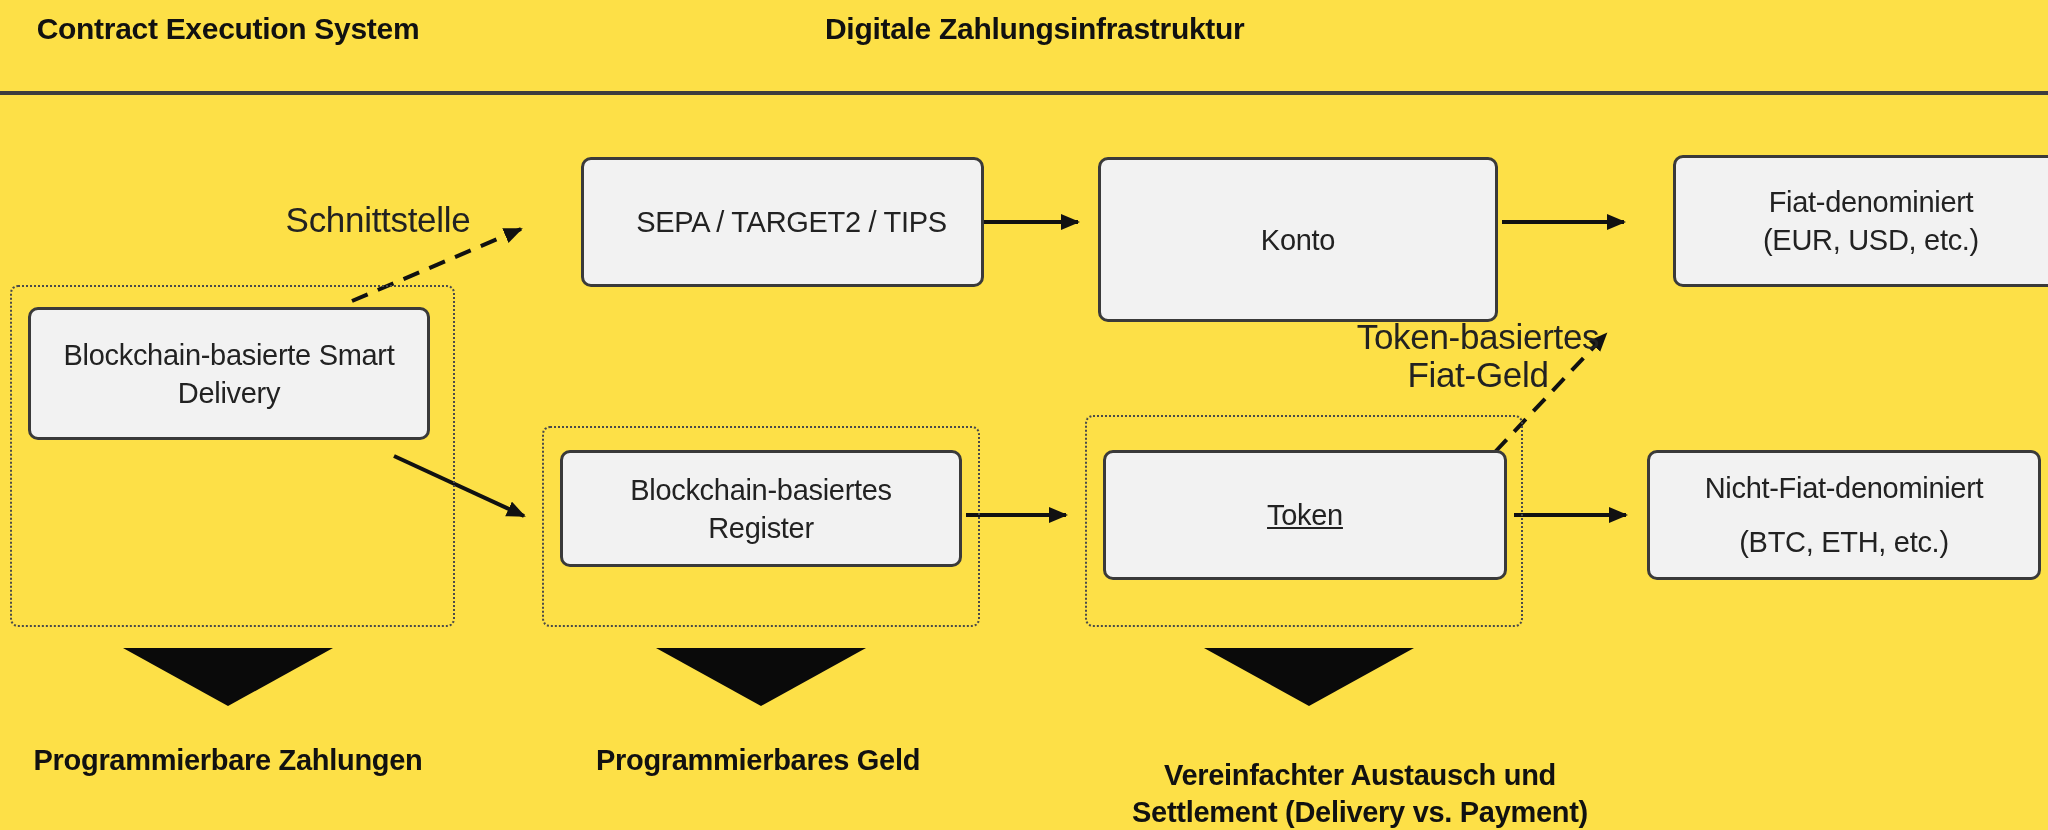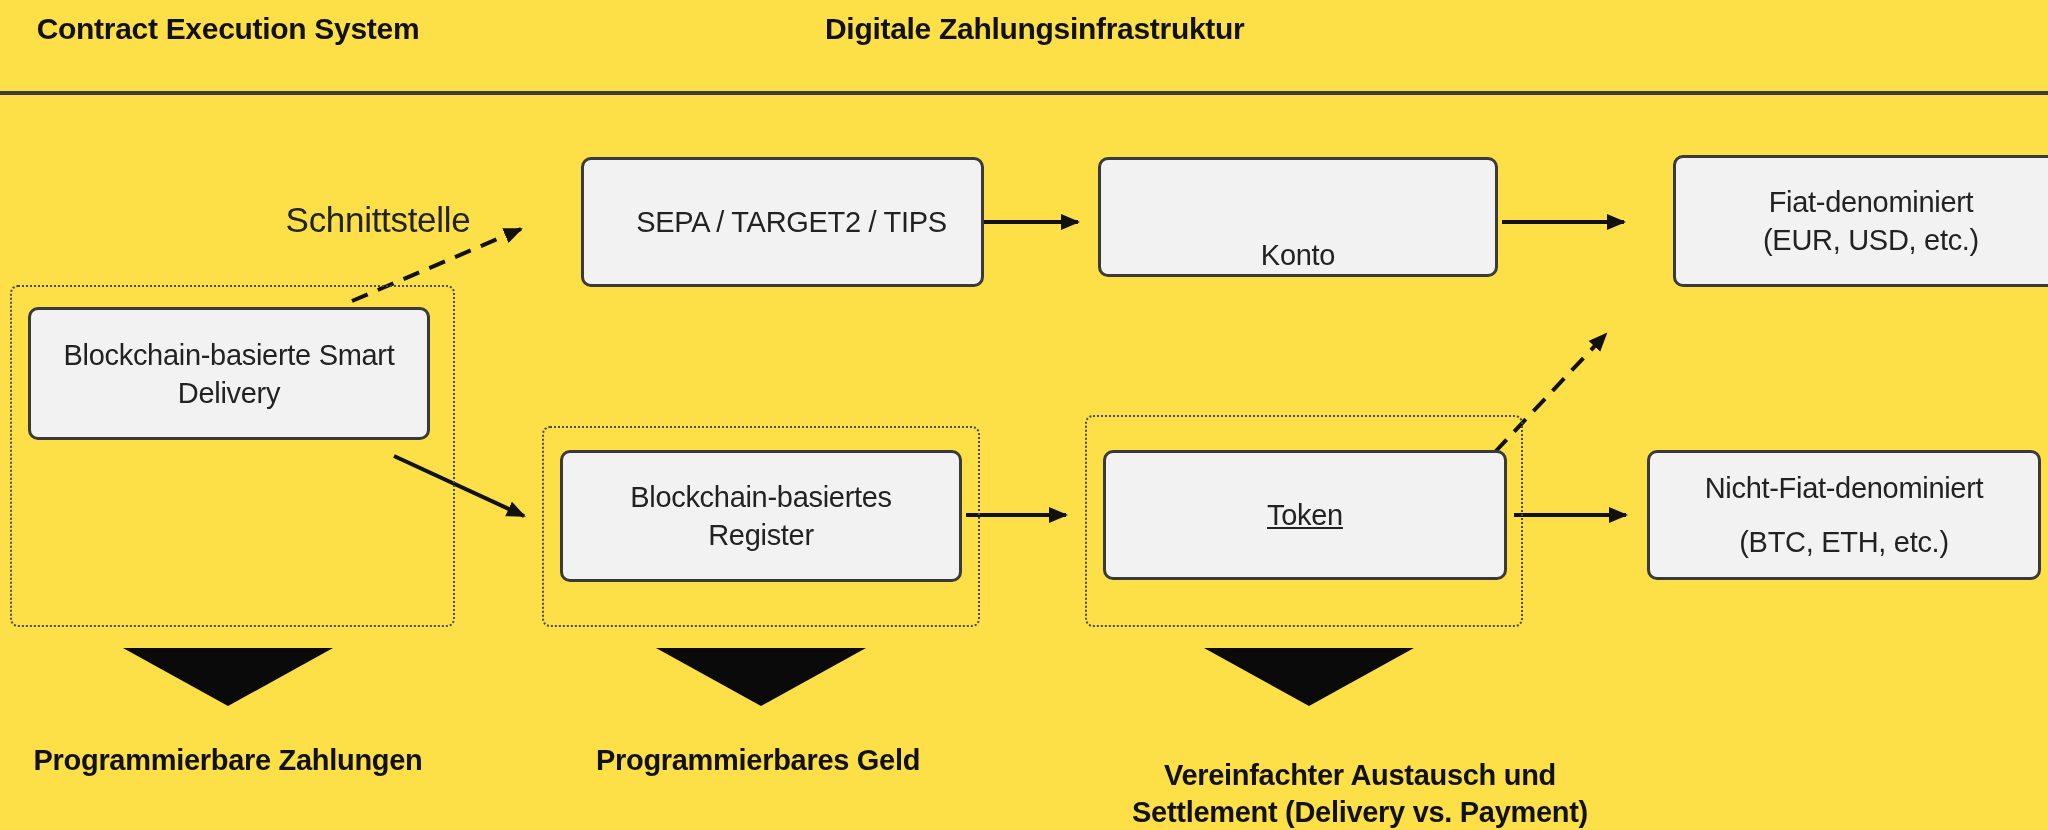--- a/index.html
+++ b/index.html
@@ -123,47 +123,51 @@
     <polygon points="1204,648 1414,648 1309,706" fill="#0a0a0a"></polygon>
   </svg>
 
   <div class="abs group" style="left:10px; top:285px; width:445px; height:342px;"></div>
   <div class="abs group" style="left:542px; top:426px; width:438px; height:201px;"></div>
   <div class="abs group" style="left:1085px; top:415px; width:438px; height:212px;"></div>
 
   <div class="abs node" style="left:581px; top:157px; width:403px; height:130px;padding-left:26px;">
     <span>SEPA / TARGET2 / TIPS</span>
   </div>
-  <div class="abs node" style="left:1098px; top:157px; width:400px; height:120px;justify-content:flex-end;">
+  <div class="abs node" style="left:1098px; top:157px; width:400px; height:165px;">
     <span>Konto</span>
   </div>
   <div class="abs node" style="left:1645px; top:155px; width:396px; height:132px;margin-left:28px;">
     <span>Fiat-denominiert</span>
     <span>(EUR, USD, etc.)</span>
   </div>
 
   <div class="abs node" style="left:28px; top:307px; width:402px; height:133px;align-items:center;">
     <span>Blockchain-basierte Smart</span>
     <span>Delivery</span>
   </div>
 
-  <div class="abs node" style="left:560px; top:450px; width:402px; height:132px;">
+  <div class="abs node" style="left:560px; top:450px; width:402px; height:117px;">
     <span>Blockchain-basiertes</span>
     <span>Register</span>
   </div>
   <div class="abs node" style="left:1103px; top:450px; width:404px; height:130px;text-decoration:underline;">
     <span>Token</span>
   </div>
   <div class="abs node" style="left:1647px; top:450px; width:394px; height:130px;gap:16px;">
     <span>Nicht-Fiat-denominiert</span>
     <span>(BTC, ETH, etc.)</span>
   </div>
 
   <div class="abs annotation" style="left:248px; top:201px; width:260px;">Schnittstelle</div>
 
+  <div class="abs annotation" style="left:1353px; top:318px; width:250px;">
+    <span style="display:block;">Token-basiertes</span>
+    <span style="display:block;">Fiat-Geld</span>
+  </div>
 
   <div class="abs caption" style="left:28px; top:742px; width:400px;">Programmierbare Zahlungen</div>
   <div class="abs caption" style="left:558px; top:742px; width:400px;">Programmierbares Geld</div>
   <div class="abs caption" style="left:1110px; top:723px; width:500px;margin-top:34px;">
     <span>Vereinfachter Austausch und</span>
     <span>Settlement (Delivery vs. Payment)</span>
   </div>
 
 </div>
 

